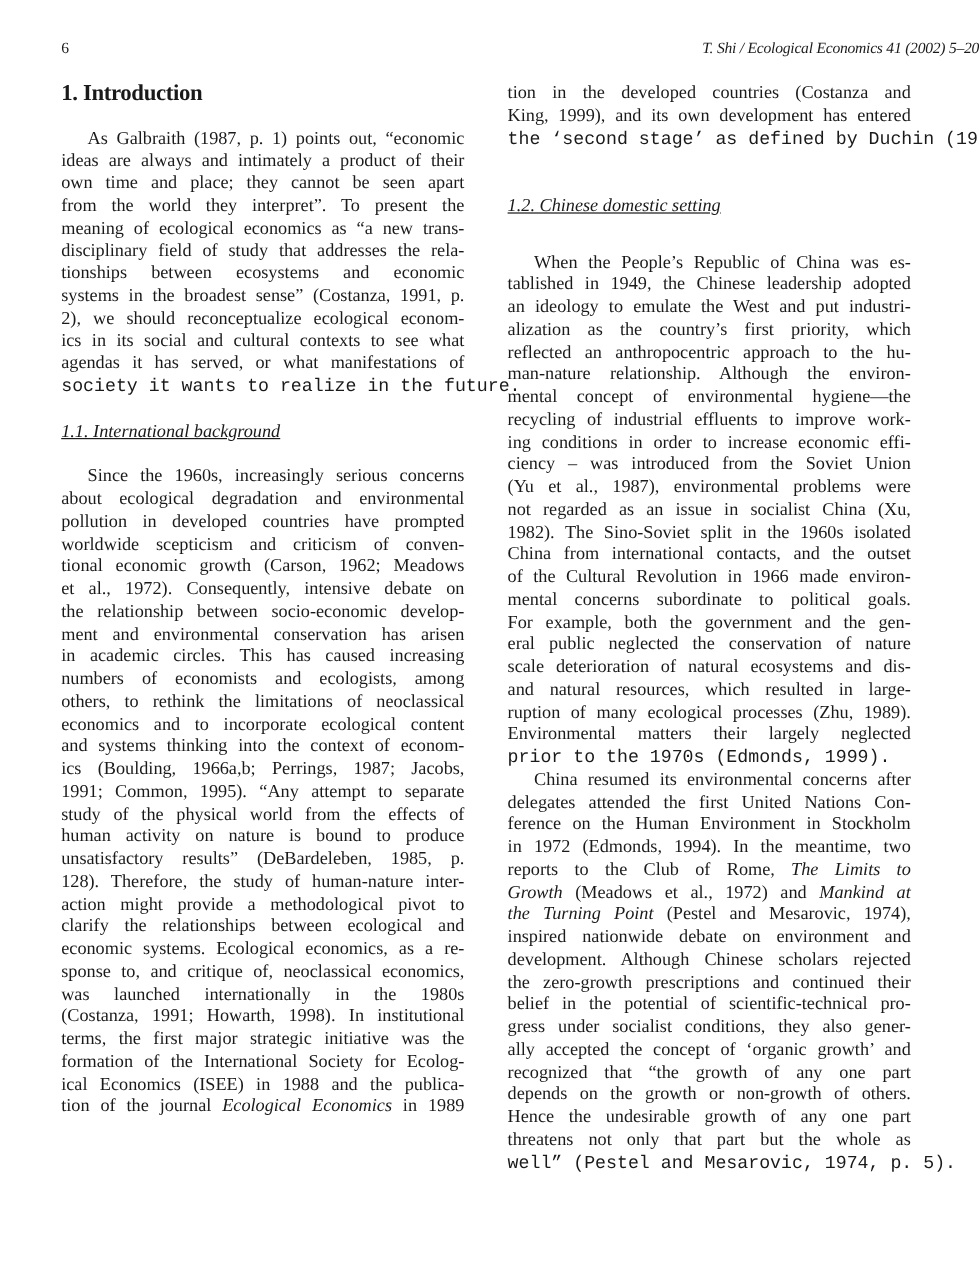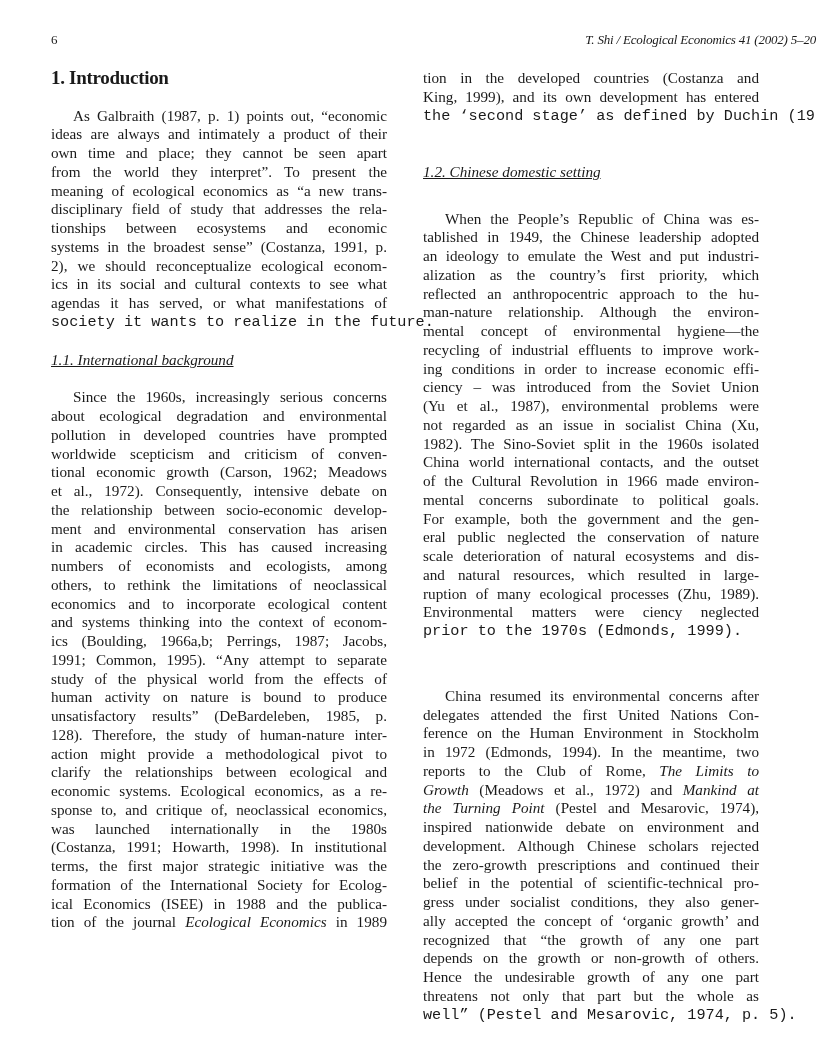--- a/index.html
+++ b/index.html
@@ -99,34 +99,34 @@
       <span class="line">alization as the country’s first priority, which</span>
       <span class="line">reflected an anthropocentric approach to the hu-</span>
       <span class="line">man-nature relationship. Although the environ-</span>
       <span class="line">mental concept of environmental hygiene—the</span>
       <span class="line">recycling of industrial effluents to improve work-</span>
       <span class="line">ing conditions in order to increase economic effi-</span>
       <span class="line">ciency – was introduced from the Soviet Union</span>
       <span class="line">(Yu et al., 1987), environmental problems were</span>
       <span class="line">not regarded as an issue in socialist China (Xu,</span>
       <span class="line">1982). The Sino-Soviet split in the 1960s isolated</span>
-      <span class="line">China world international contacts, and the outset</span>
+      <span class="line">China from international contacts, and the outset</span>
       <span class="line">of the Cultural Revolution in 1966 made environ-</span>
       <span class="line">mental concerns subordinate to political goals.</span>
       <span class="line">For example, both the government and the gen-</span>
       <span class="line">eral public neglected the conservation of nature</span>
       <span class="line">scale deterioration of natural ecosystems and dis-</span>
       <span class="line">and natural resources, which resulted in large-</span>
       <span class="line">ruption of many ecological processes (Zhu, 1989).</span>
-      <span class="line">Environmental matters were ciency neglected</span>
+      <span class="line">Environmental matters their largely neglected</span>
       <span class="line last">prior to the 1970s (Edmonds, 1999).</span>
     </div>
   <div>
     <div id="p4a">
-        <span class="line" style="padding-left: 22px; margin-top: 46px;">China resumed its environmental concerns after</span>
+        <span class="line" style="padding-left: 22px;">China resumed its environmental concerns after</span>
         <span class="line">delegates attended the first United Nations Con-</span>
         <span class="line">ference on the Human Environment in Stockholm</span>
         <span class="line">in 1972 (Edmonds, 1994). In the meantime, two</span>
       </div>
     <span class="line"><span>reports to the Club of Rome, </span><em>The Limits to</em></span>
     <span class="line"><em>Growth</em><span> (Meadows et al., 1972) and </span><em>Mankind at</em></span>
     <span class="line"><em>the Turning Point</em><span> (Pestel and Mesarovic, 1974),</span></span>
     <div id="p4b">
         <span class="line">inspired nationwide debate on environment and</span>
         <span class="line">development. Although Chinese scholars rejected</span>

